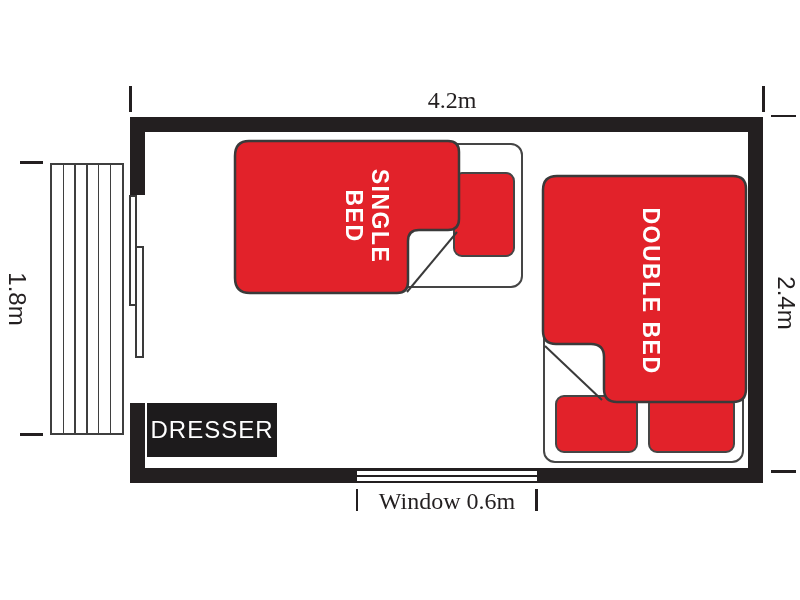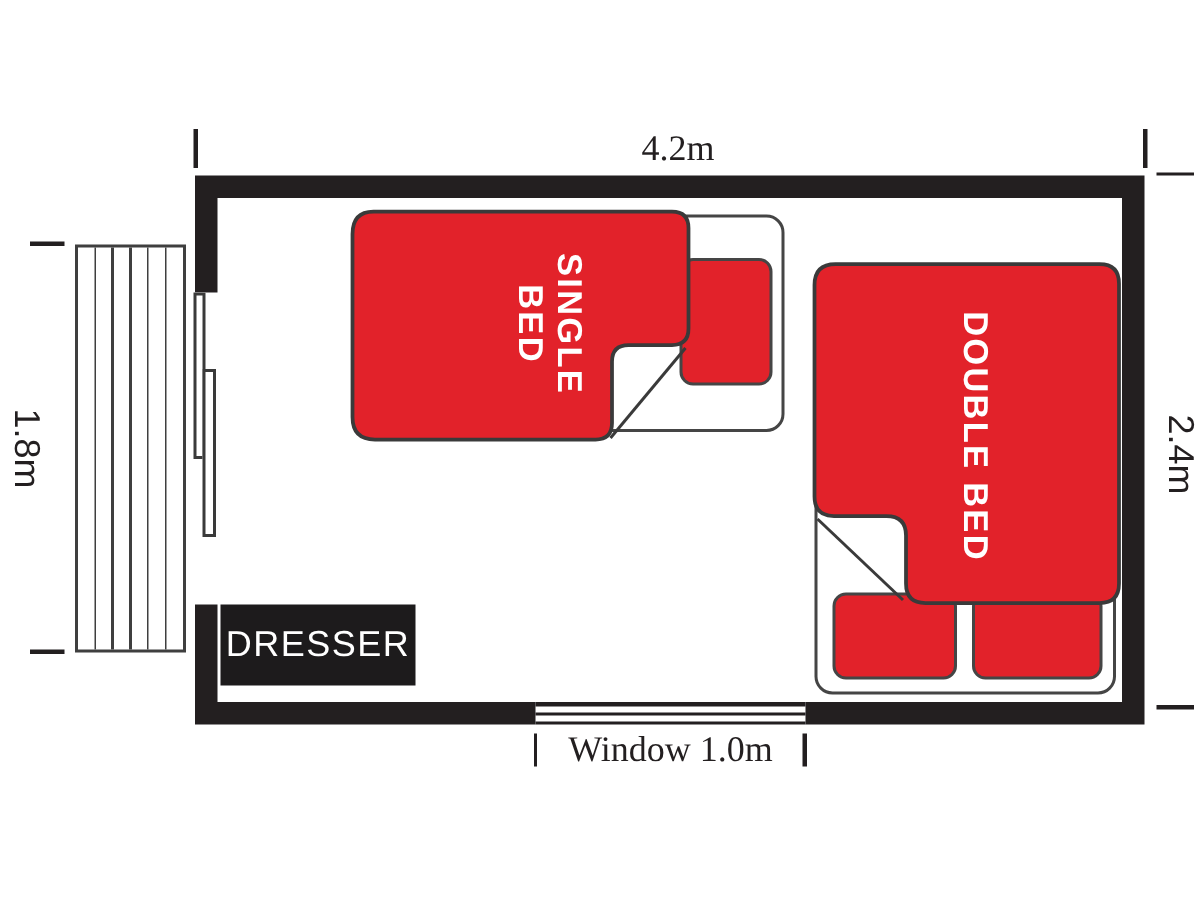--- a/index.html
+++ b/index.html
@@ -111,21 +111,21 @@
     <line x1="545" y1="346" x2="602" y2="400" style="stroke:#3a3a3a;stroke-width:2;"></line>
   </svg>
 
   <div class="lbl bed-label single-label vcenter">SINGLE
 BED</div>
   <div class="lbl bed-label double-label vcenter">DOUBLE BED</div>
 
   <div class="lbl dim dim-top center">4.2m</div>
   <div class="lbl dim dim-left vcenter">1.8m</div>
   <div class="lbl dim dim-right vcenter">2.4m</div>
-  <div class="lbl dim dim-window center">Window 1.0m</div>
+  <div class="lbl dim dim-window center">Window 0.6m</div>
 
   <div class="abs tick tick-top-left"></div>
   <div class="abs tick tick-top-right"></div>
   <div class="abs tick tick-right-top"></div>
   <div class="abs tick tick-right-bottom"></div>
   <div class="abs tick tick-left-top"></div>
   <div class="abs tick tick-left-bottom"></div>
   <div class="abs tick tick-window-left"></div>
   <div class="abs tick tick-window-right"></div>
 

